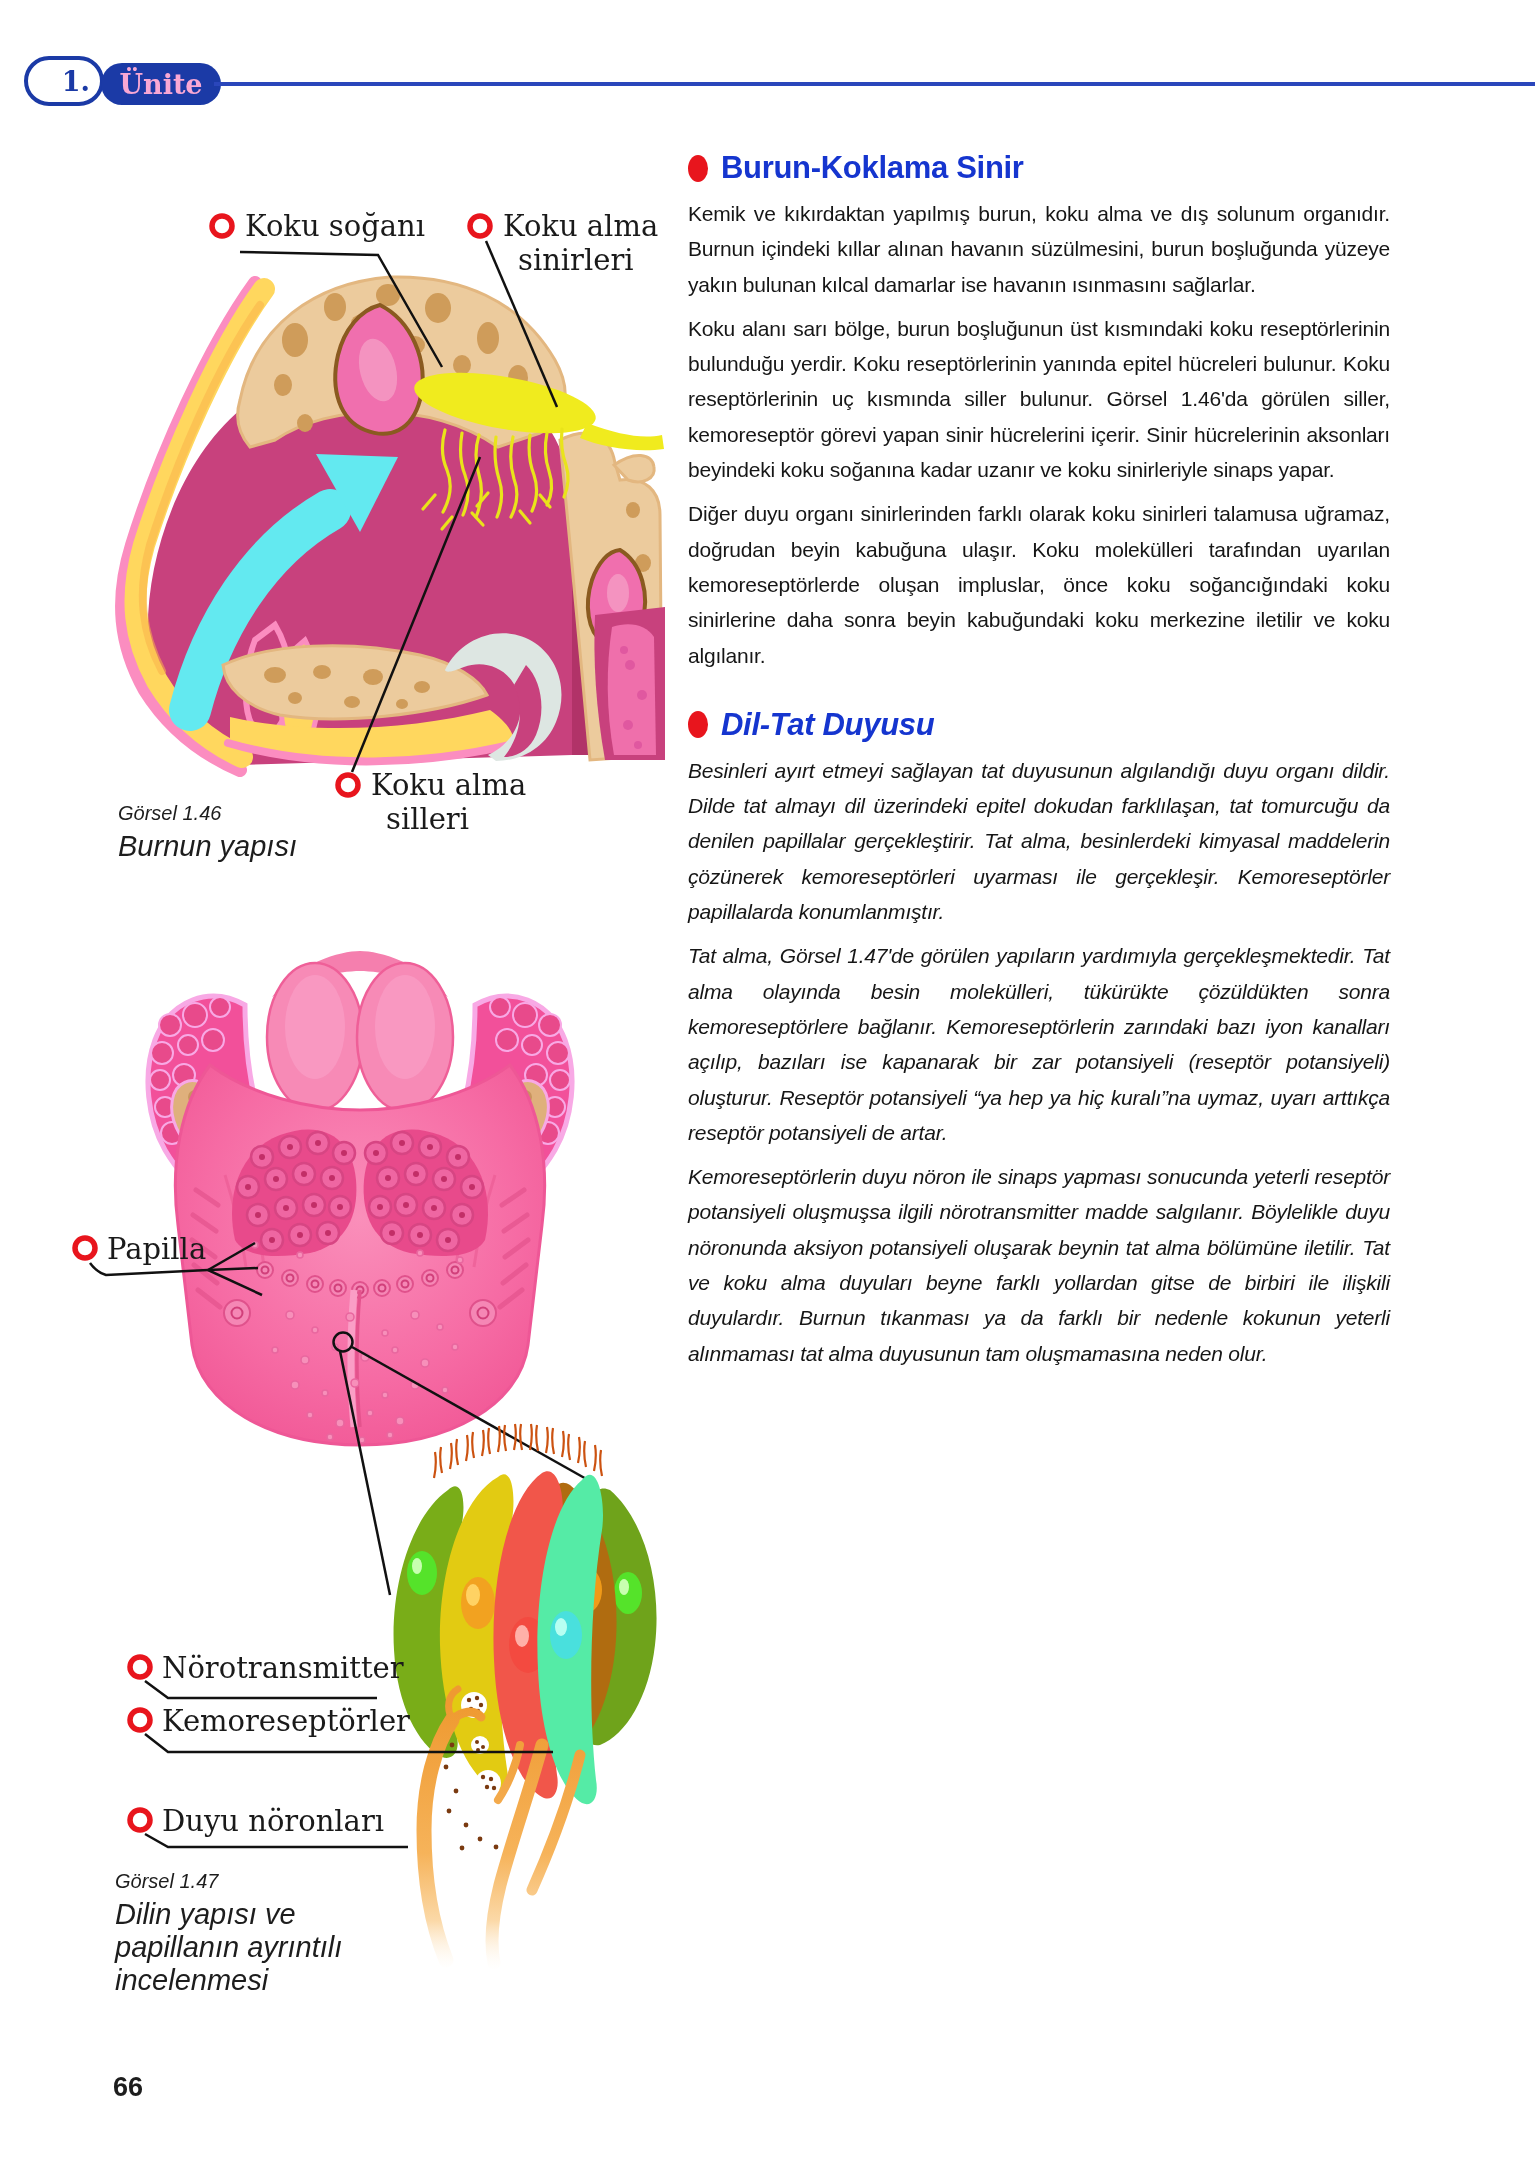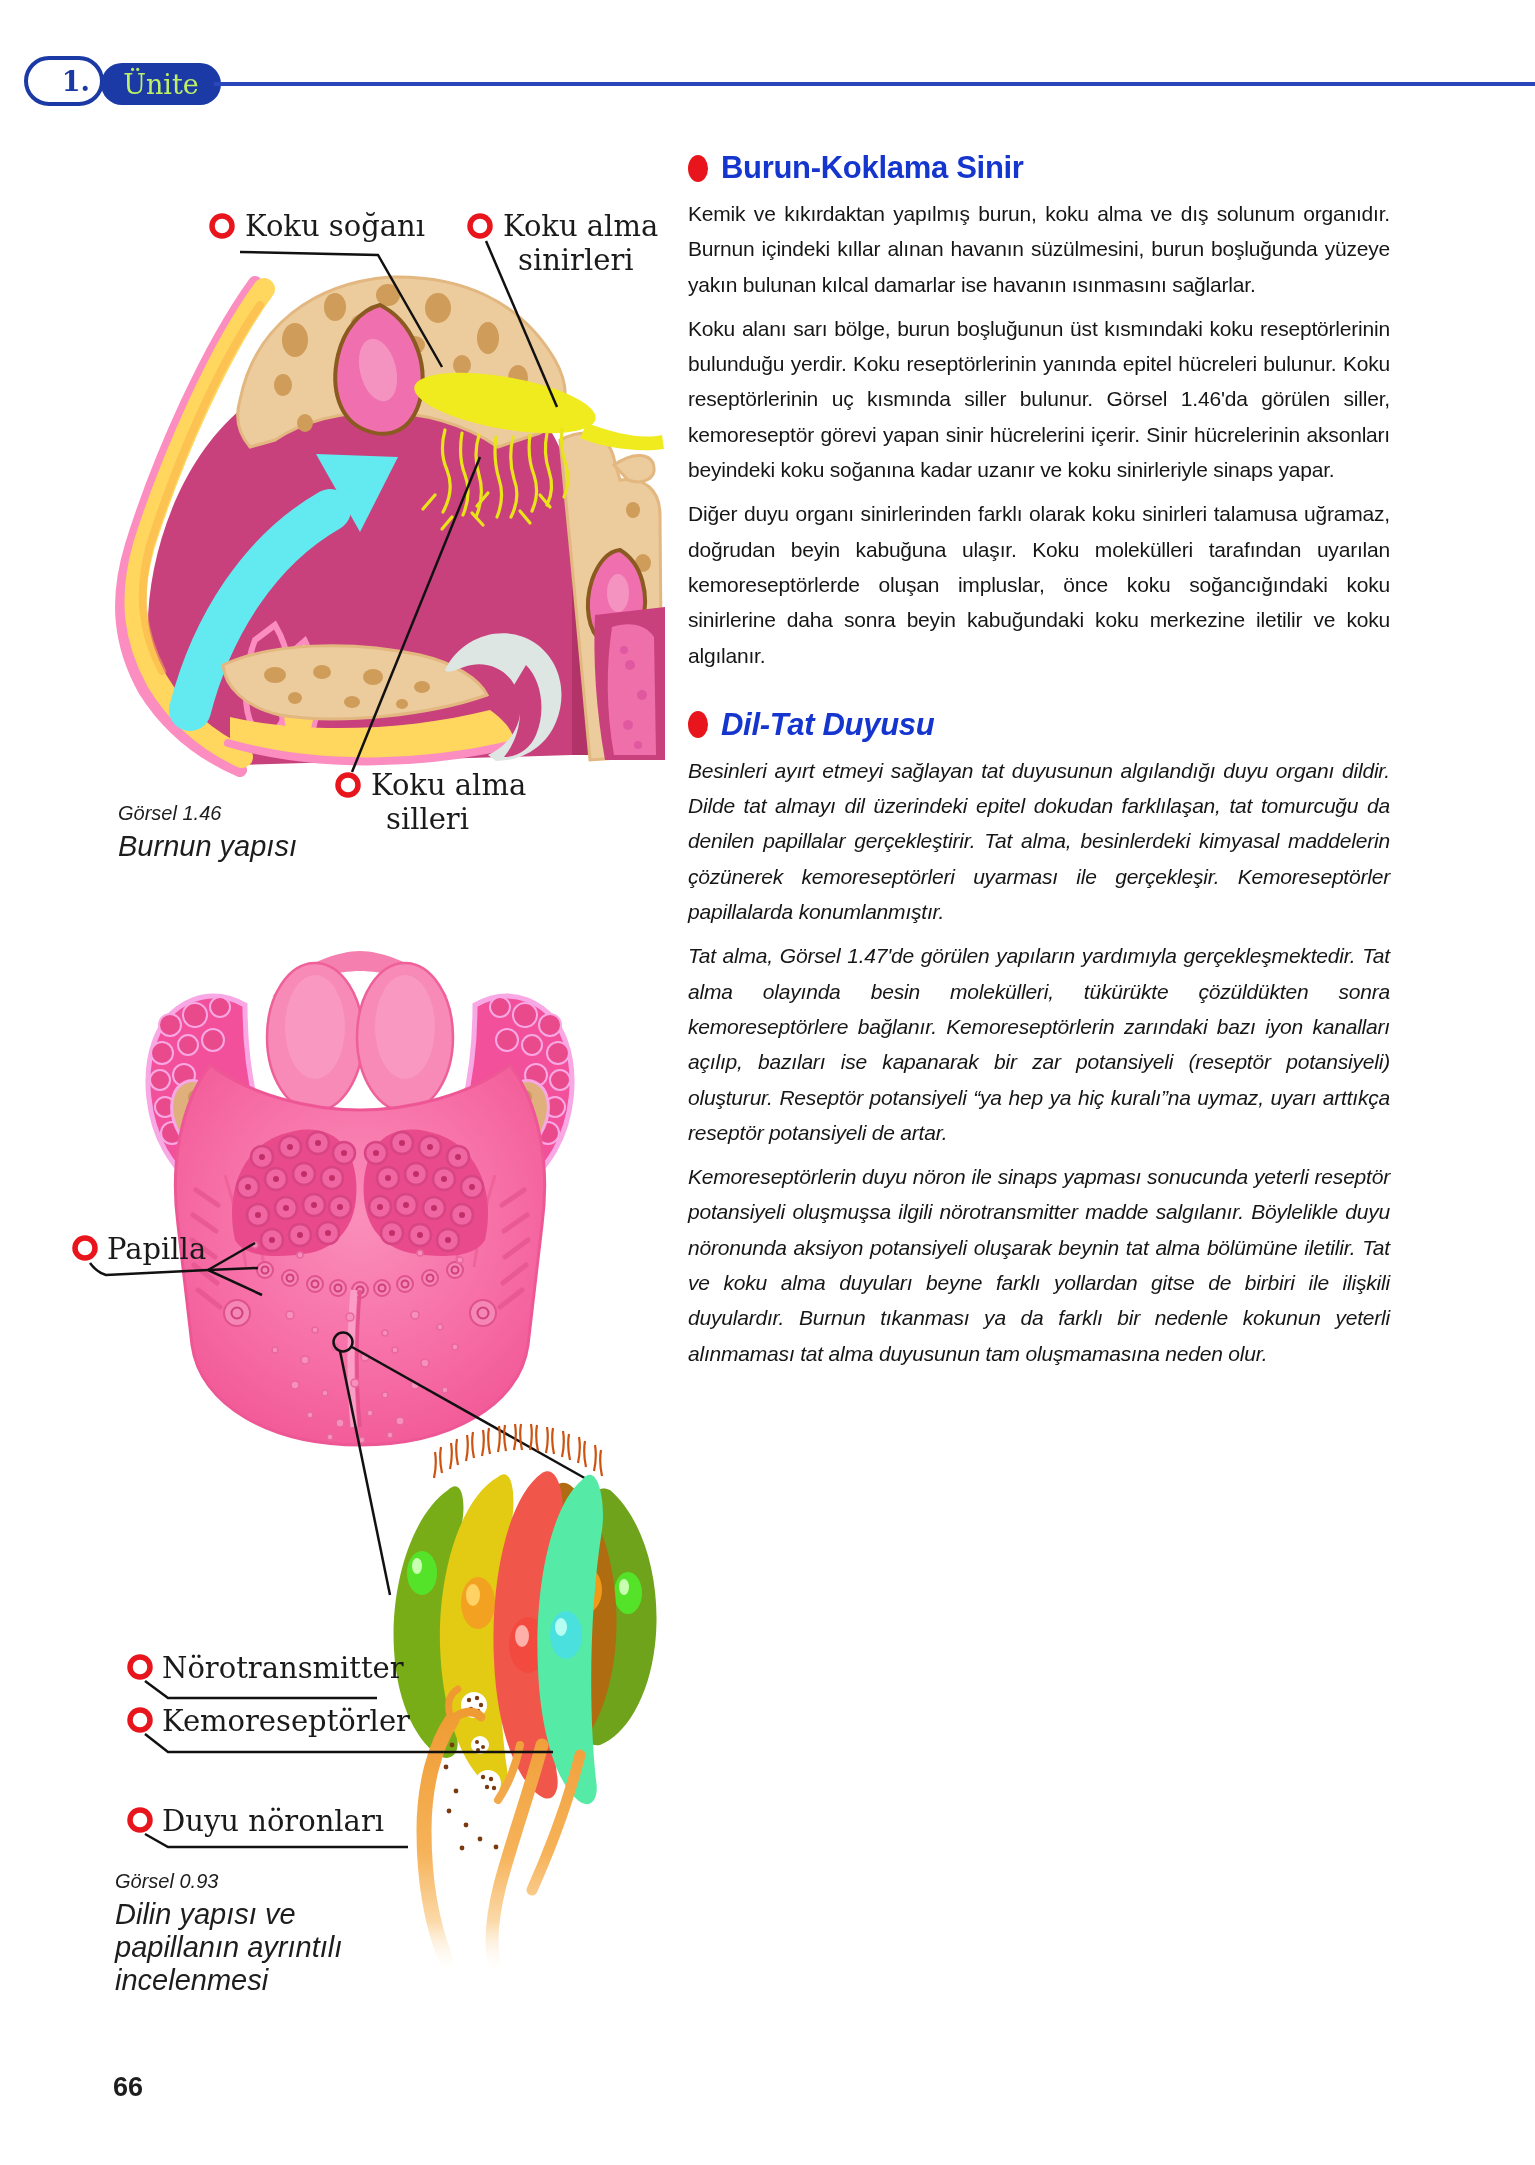--- a/index.html
+++ b/index.html
@@ -11,21 +11,21 @@
   .unit-outline{
     position:absolute;left:24px;top:56px;width:80px;height:50px;
     border:4px solid #1b3aa6;border-radius:29px;background:#fff;
     display:flex;align-items:center;justify-content:flex-end;padding-right:10px;box-sizing:border-box;
   }
   .unit-number{font-family:"DejaVu Serif",serif;font-weight:bold;font-size:27px;color:#1b3aa6;}
   .unit-pill{
     position:absolute;left:101px;top:63px;width:120px;height:42px;background:#1b3aa6;border-radius:22px;
     display:flex;align-items:center;justify-content:center;
   }
-  .unit-label{font-family:"DejaVu Serif",serif;font-weight:normal;font-size:27px;color:#bef264;}
+  .unit-label{font-family:"DejaVu Serif",serif;font-weight:bold;font-size:27px;color:#f9a8d4;}
   .header-line{position:absolute;left:214px;top:82px;width:1321px;height:4px;background:#2a46bb;}
   
   .text-col{position:absolute;left:688px;top:150px;width:702px;}
   .section-heading{display:flex;align-items:center;gap:13px;margin:0 0 10px 0;}
   .bullet{width:20px;height:27px;background:#e8151d;border-radius:50%;flex:0 0 auto;}
   .heading-text{font-size:31px;font-weight:bold;color:#1535cf;letter-spacing:-0.3px;}
   .para{
     font-size:21px;line-height:35.3px;text-align:justify;color:#161616;
     margin:0 0 9px 0;letter-spacing:-0.2px;
   }
@@ -471,21 +471,21 @@
     <text class="lbl" x="57" y="314">Papilla</text>
     <circle cx="90" cy="722" r="10" fill="#fff" stroke="#e8151d" stroke-width="5.5"></circle>
     <text class="lbl" x="112" y="733">Nörotransmitter</text>
     <circle cx="90" cy="775" r="10" fill="#fff" stroke="#e8151d" stroke-width="5.5"></circle>
     <text class="lbl" x="112" y="786">Kemoreseptörler</text>
     <circle cx="90" cy="875" r="10" fill="#fff" stroke="#e8151d" stroke-width="5.5"></circle>
     <text class="lbl" x="112" y="886">Duyu nöronları</text>
   </g>
 </svg>
 <div class="caption" style="left:115px;top:1864px;">
-  <div class="cap-title">Görsel 0.93</div>
+  <div class="cap-title">Görsel 1.47</div>
   <div class="cap-sub">Dilin yapısı ve</div>
   <div class="cap-sub">papillanın ayrıntılı</div>
   <div class="cap-sub">incelenmesi</div>
 </div>
 
 <div class="text-col">
   <section>
     <div class="section-heading">
       <span class="bullet"></span>
       <span class="heading-text">Burun-Koklama Sinir</span>

